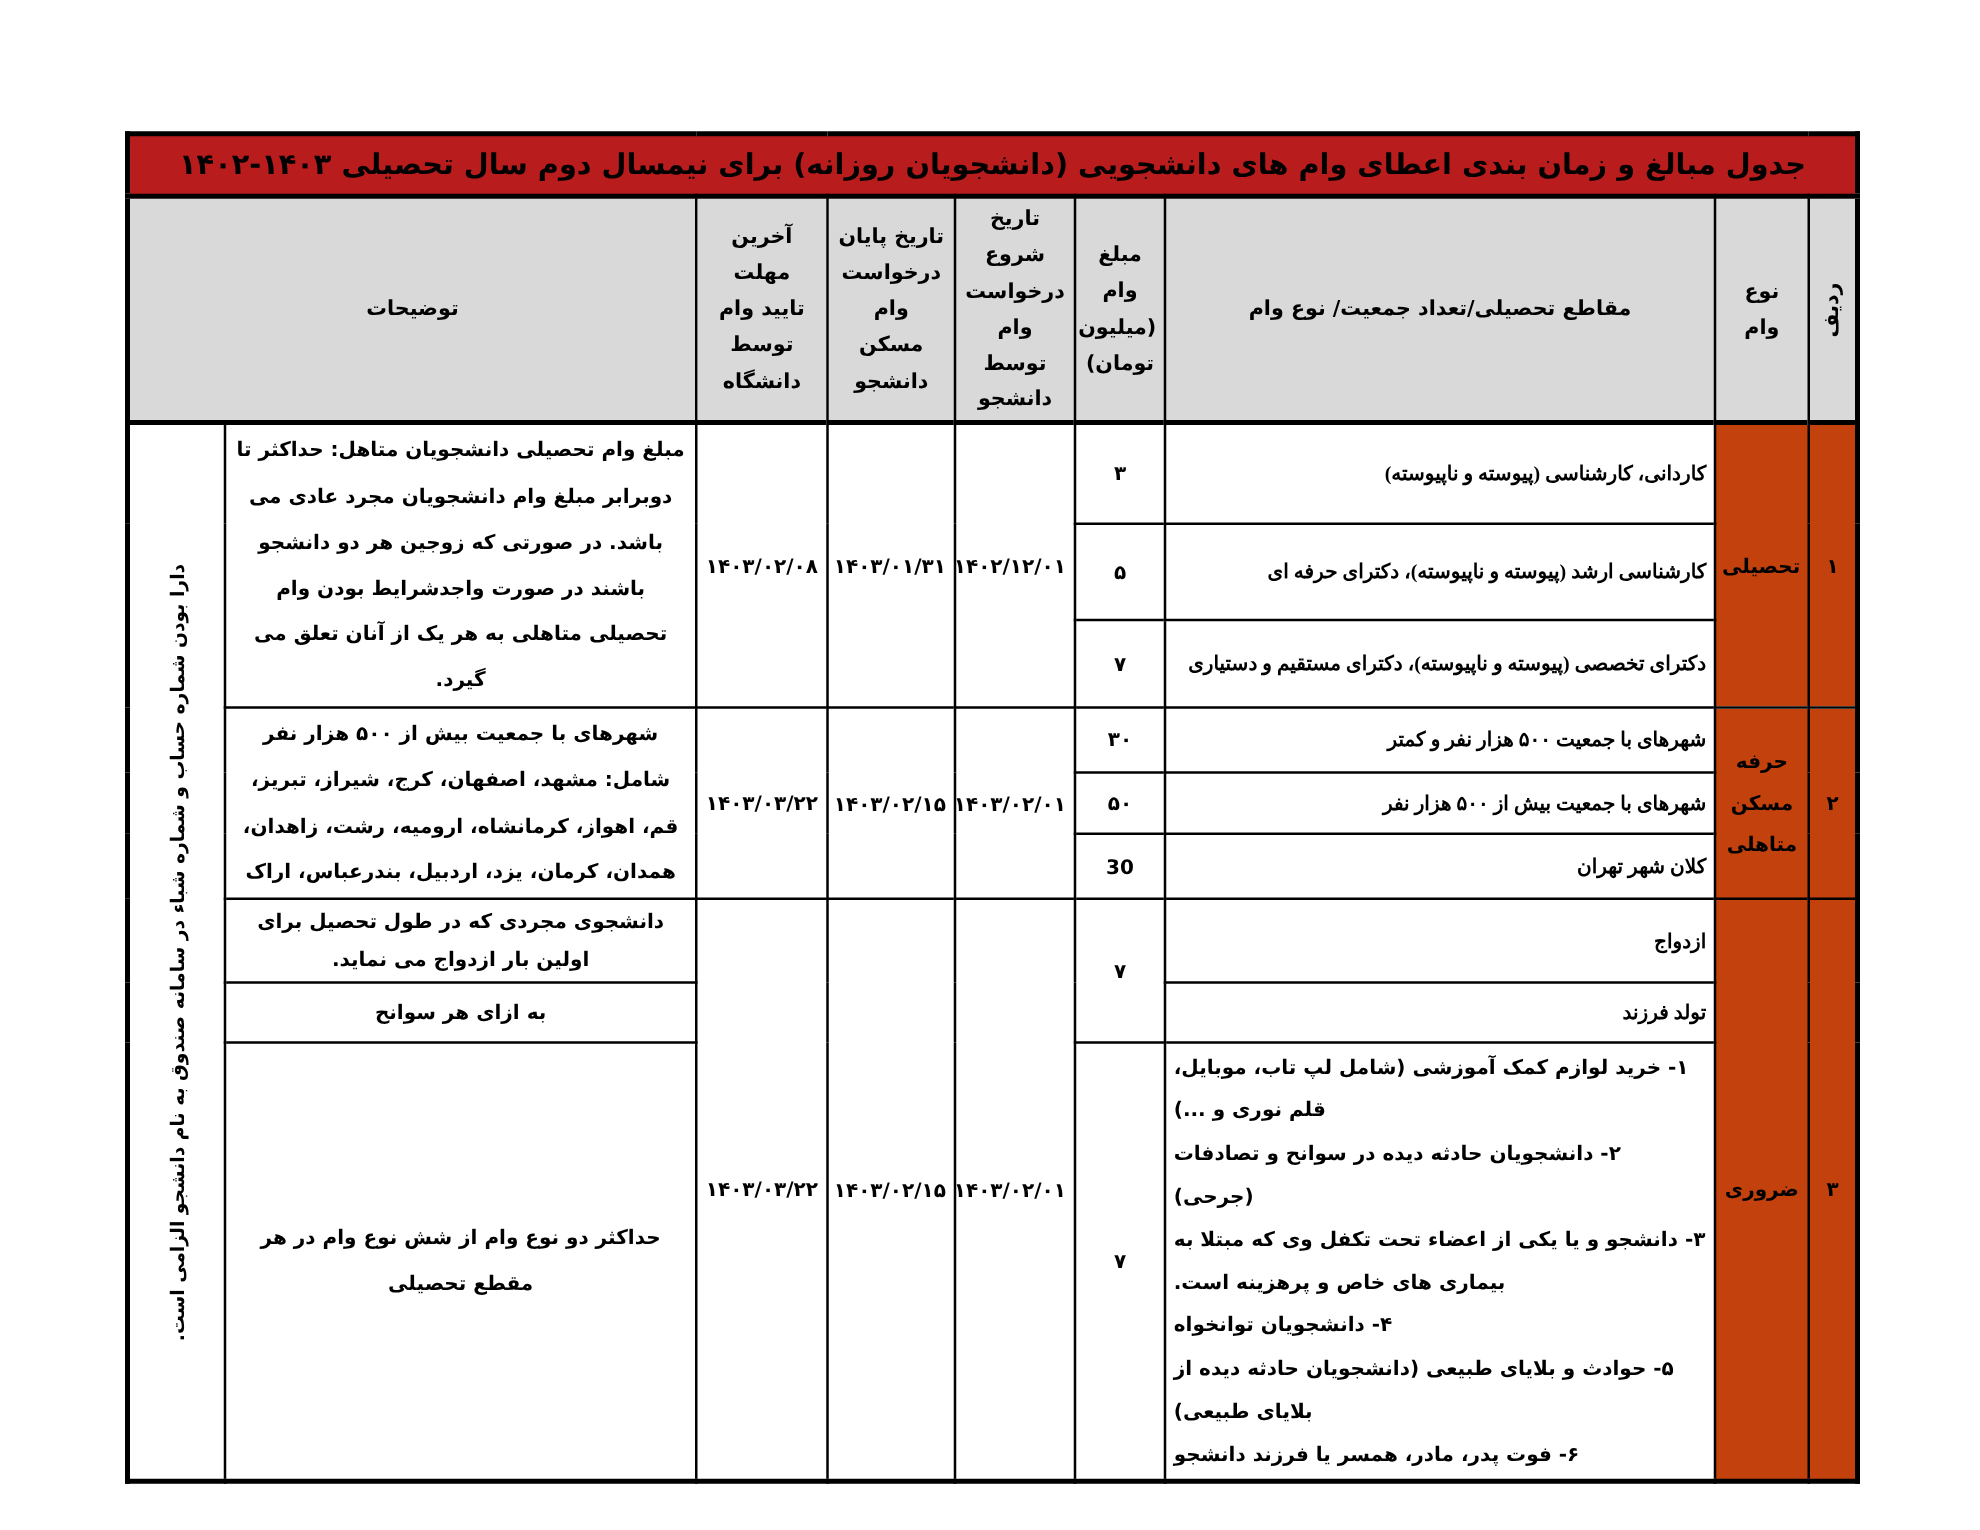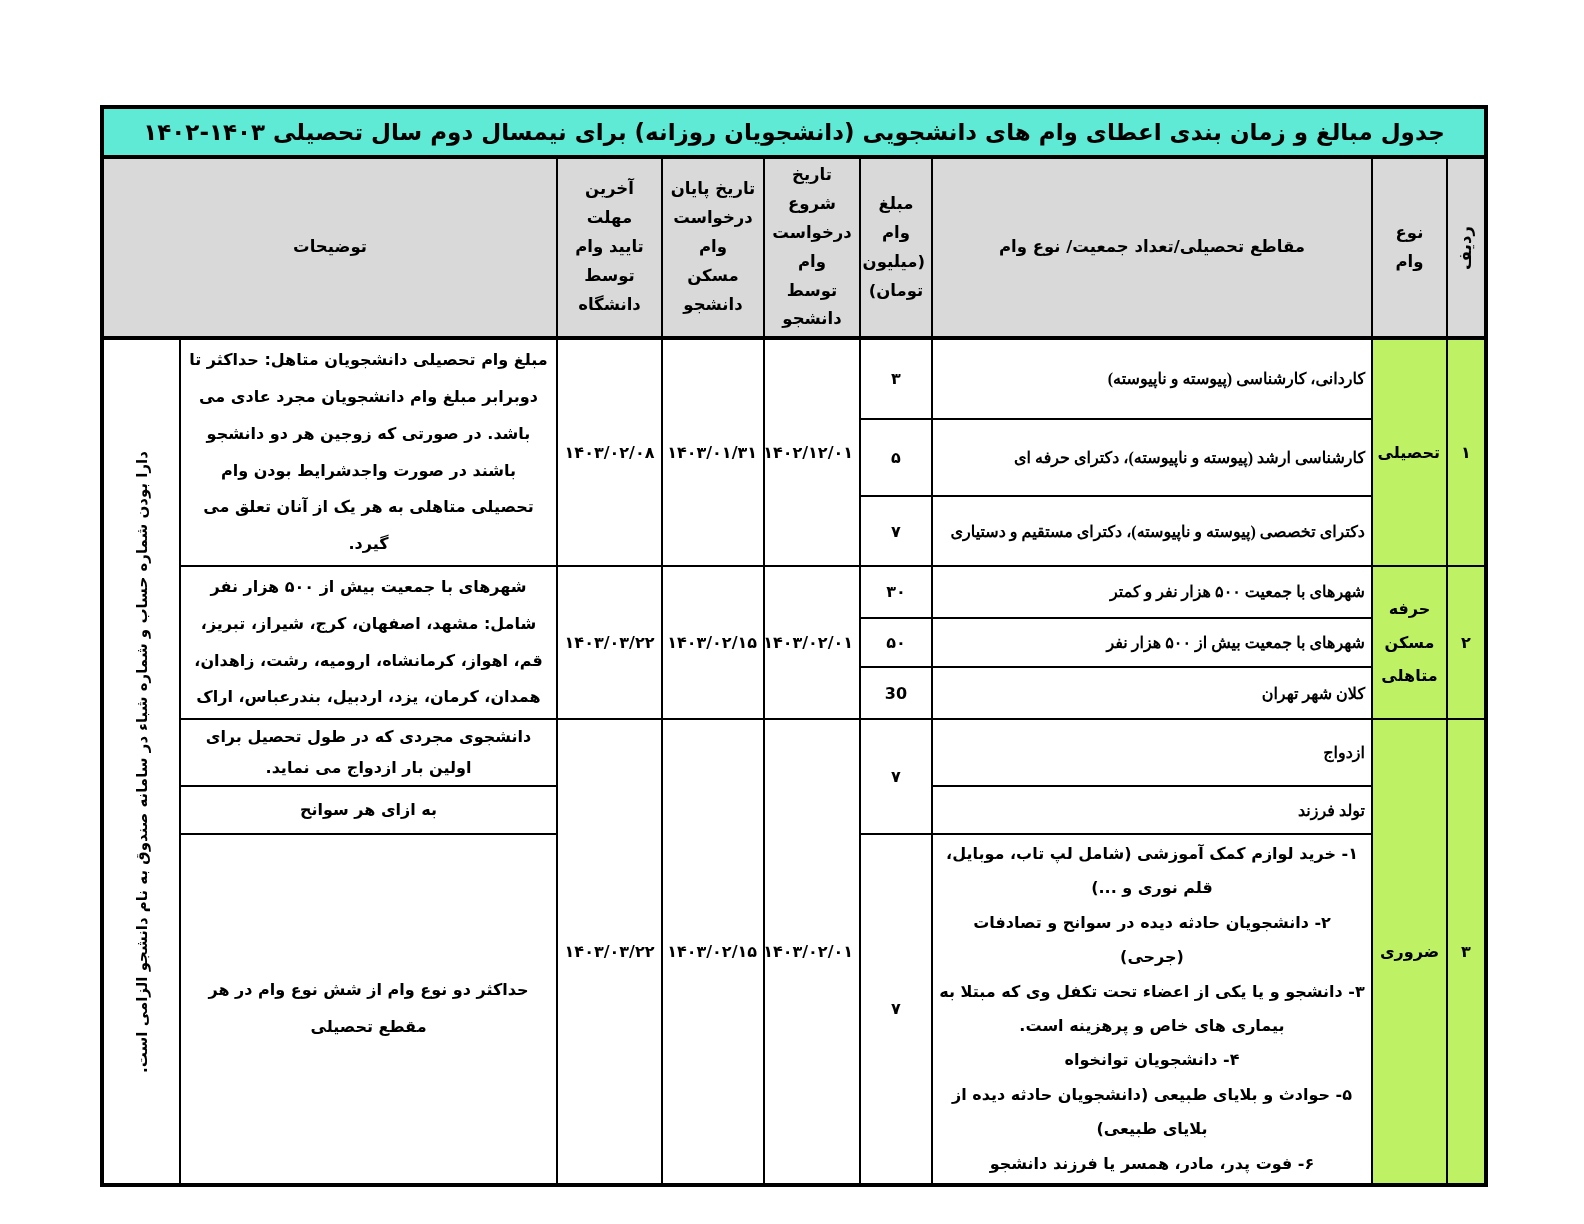--- a/index.html
+++ b/index.html
@@ -11,33 +11,33 @@
   table.loan{
     border-collapse:collapse;table-layout:fixed;width:1384px;
     direction:rtl;
   }
   table.loan td,table.loan th{
     border:2px solid #000;vertical-align:middle;padding:2px 6px;
     font-size:16px;font-weight:700;overflow:hidden;
   }
   table.loan{border:4px solid #000;}
   tr.title-row td{
-    border-bottom:4px solid #000;background:#5eead4;
+    border-bottom:4px solid #000;background:#b91c1c;
     font-size:23px;text-align:center;padding:4px 10px;
   }
   tr.header-row th{
     background:#d9d9d9;text-align:center;font-size:16.5px;
     border-bottom:4px solid #000;line-height:1.75;
   }
   .pre{white-space:pre-line;}
   .group-top td,.group-top th{border-top:4px solid #000;}
-  .gray{background:#bef264;}
+  .gray{background:#c2410c;}
   .right{text-align:right;padding-right:12px;}
   .levels-cell{font-size:16px;font-family:Liberation Serif, serif;}
-  .list-cell{line-height:2.15;font-size:16px;text-align:center;padding:10px 14px 10px 6px;}
+  .list-cell{line-height:2.15;font-size:16px;text-align:left;padding:10px 14px 10px 6px;}
   .amount-cell,.date-cell{text-align:center;font-size:16px;}
   .note-cell{text-align:center;line-height:2.3;font-size:16px;padding:6px 14px;}
   .type-cell{text-align:center;line-height:2.1;}
   .rownum-cell{text-align:center;}
   .rot-wrap{position:relative;width:100%;height:100%;}
   .rot{
     position:absolute;left:50%;top:50%;
     transform:translate(-50%,-50%) rotate(-90deg);
     white-space:nowrap;font-weight:700;
   }

